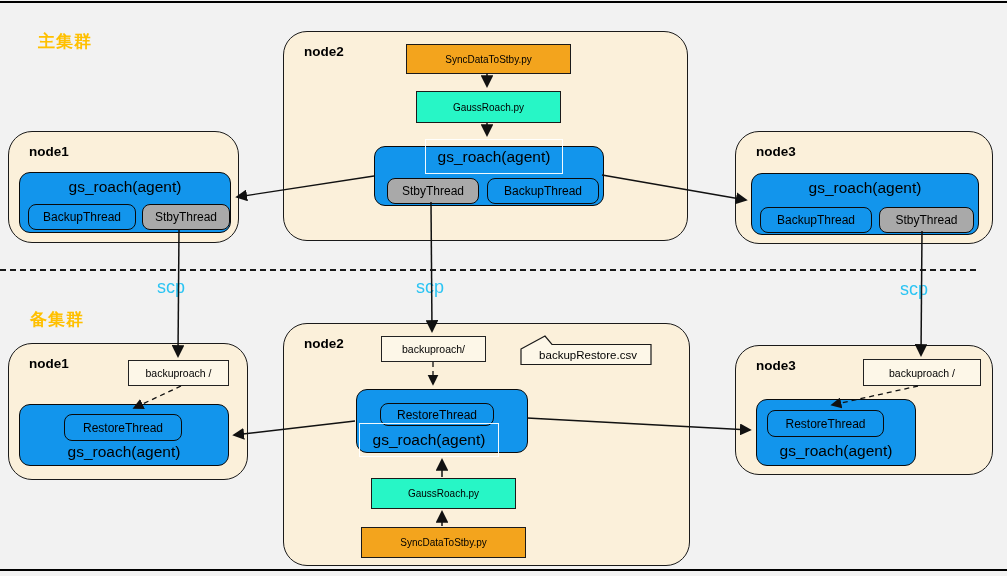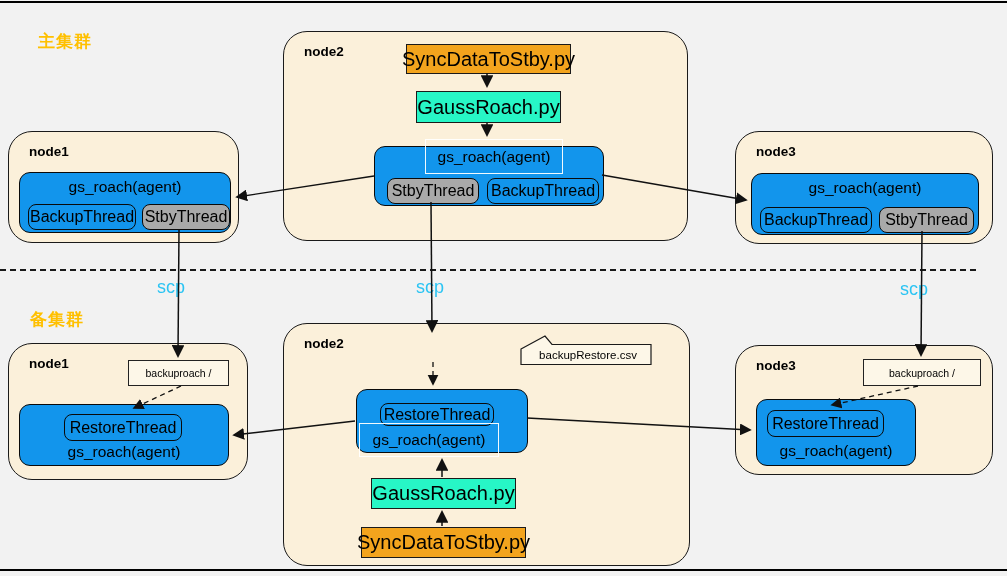--- a/index.html
+++ b/index.html
@@ -18,27 +18,27 @@
   .node-title{position:absolute;left:20px;top:12px;font-size:13.5px;font-weight:bold;color:#000;}
   .agent{
     position:absolute;background:var(--blue,#1295ec);
     border:1.6px solid #0a0a0a;border-radius:11px;box-sizing:border-box;
   }
   .agent-label{position:absolute;left:0;right:0;text-align:center;font-size:15.5px;color:#000;}
   .thread{
     position:absolute;background:var(--blue,#1295ec);
     border:1.4px solid #0a0a0a;border-radius:8px;box-sizing:border-box;
     display:flex;align-items:center;justify-content:center;
-    font-size:16px;color:#000;white-space:nowrap;
+    font-size:12px;color:#000;white-space:nowrap;
   }
   .thread.gray{background:var(--gray,#a9a9a9);}
   .script{
     position:absolute;border:1.2px solid #1a1a1a;box-sizing:border-box;
     display:flex;align-items:center;justify-content:center;
-    font-size:20px;color:#000;white-space:nowrap;
+    font-size:10px;color:#000;white-space:nowrap;
   }
   .script.orange{background:var(--orange,#f3a41d);}
   .script.teal{background:var(--teal,#27f6c6);}
   .dirbox{
     position:absolute;background:var(--light-fill,#fdf7e8);
     border:1.1px solid #222;box-sizing:border-box;
     display:flex;align-items:center;justify-content:center;
     font-size:10.5px;color:#000;white-space:nowrap;
   }
   .whiterect{
@@ -105,20 +105,21 @@
     <div class="node-title">node1</div>
     <div class="dirbox" style="left:119px;top:16px;width:101px;height:26px">backuproach /</div>
     <div class="agent" style="left:10px;top:60px;width:210px;height:62px">
       <div class="thread" style="left:44px;top:9px;width:118px;height:27px">RestoreThread</div>
       <div class="agent-label" style="bottom:4px">gs_roach(agent)</div>
     </div>
   </div>
 
   <div class="node" style="left:283px;top:323px;width:407px;height:243px">
     <div class="node-title">node2</div>
+    <div class="dirbox" style="left:97px;top:12px;width:105px;height:26px">backuproach/</div>
     <div class="csvshape" style="left:234px;top:8px;width:136px;height:34px">
       <svg width="136" height="34">
         <path d="M3,17 L27,4 L34,12.5 L133,12.5 L133,32.5 L3,32.5 Z" fill="var(--light-fill,#fdf7e8)" stroke="#1a1a1a" stroke-width="1.2"></path>
       </svg>
       <div class="csv-label">backupRestore.csv</div>
     </div>
     <div class="agent" style="left:72px;top:65px;width:172px;height:64px">
       <div class="thread" style="left:23px;top:13px;width:114px;height:23px">RestoreThread</div>
     </div>
     <div class="whiterect" style="left:75px;top:99px;width:140px;height:34px">gs_roach(agent)</div>

